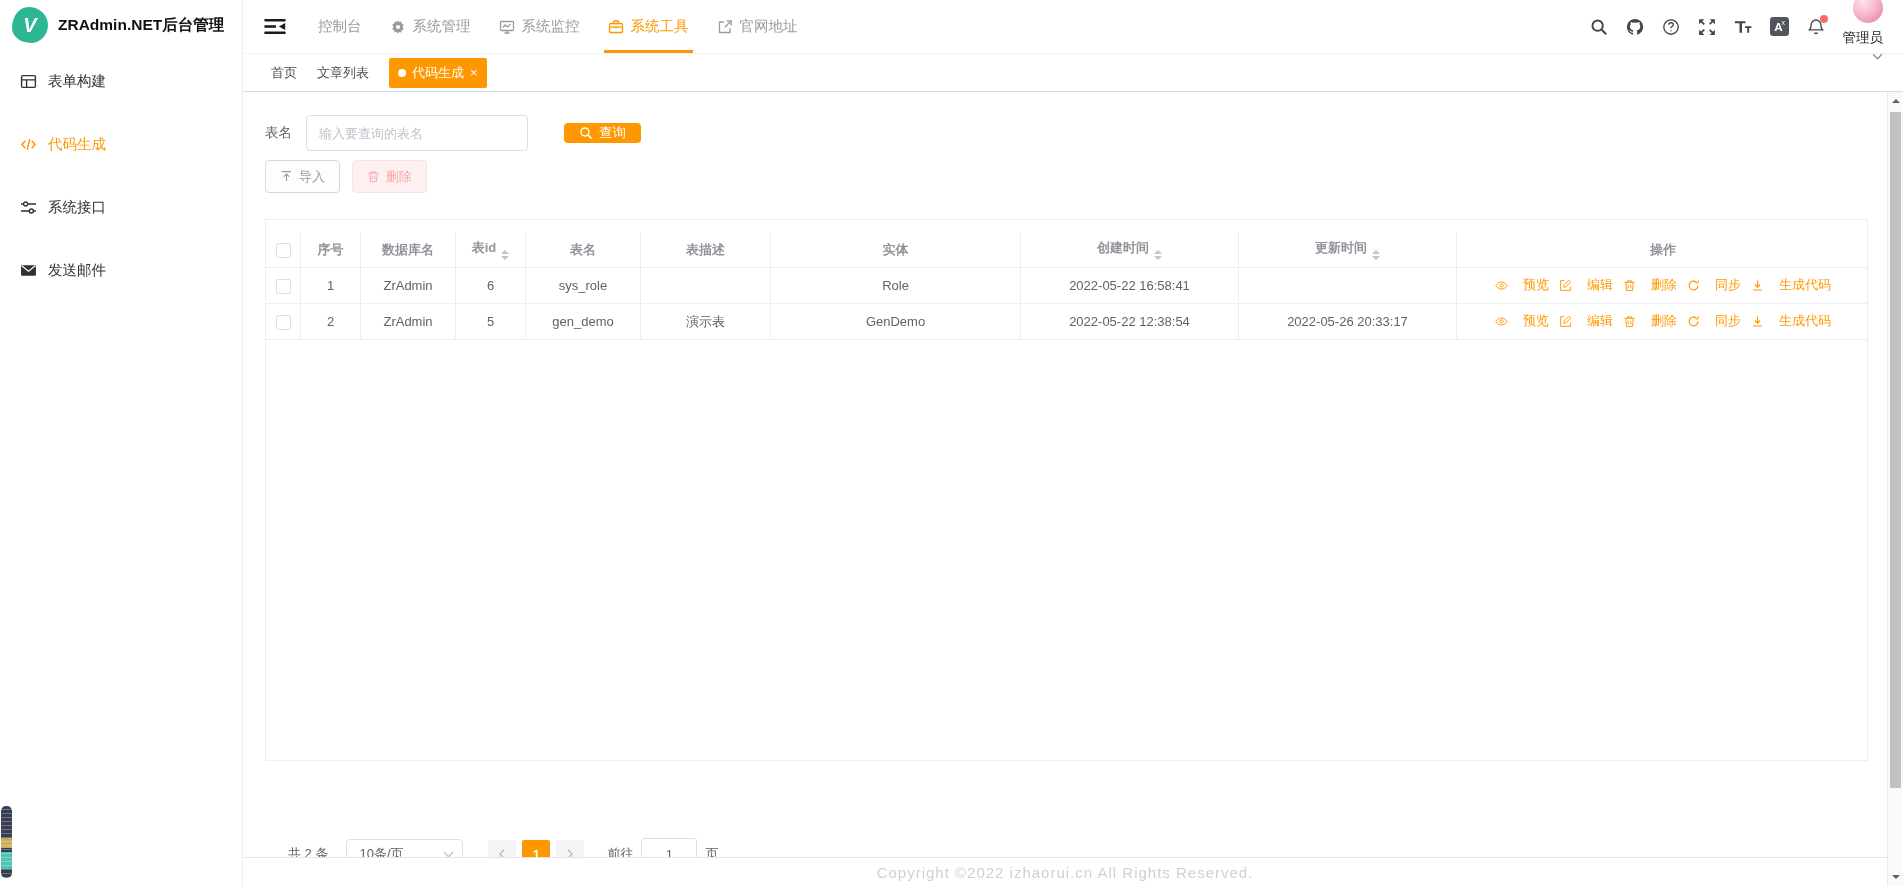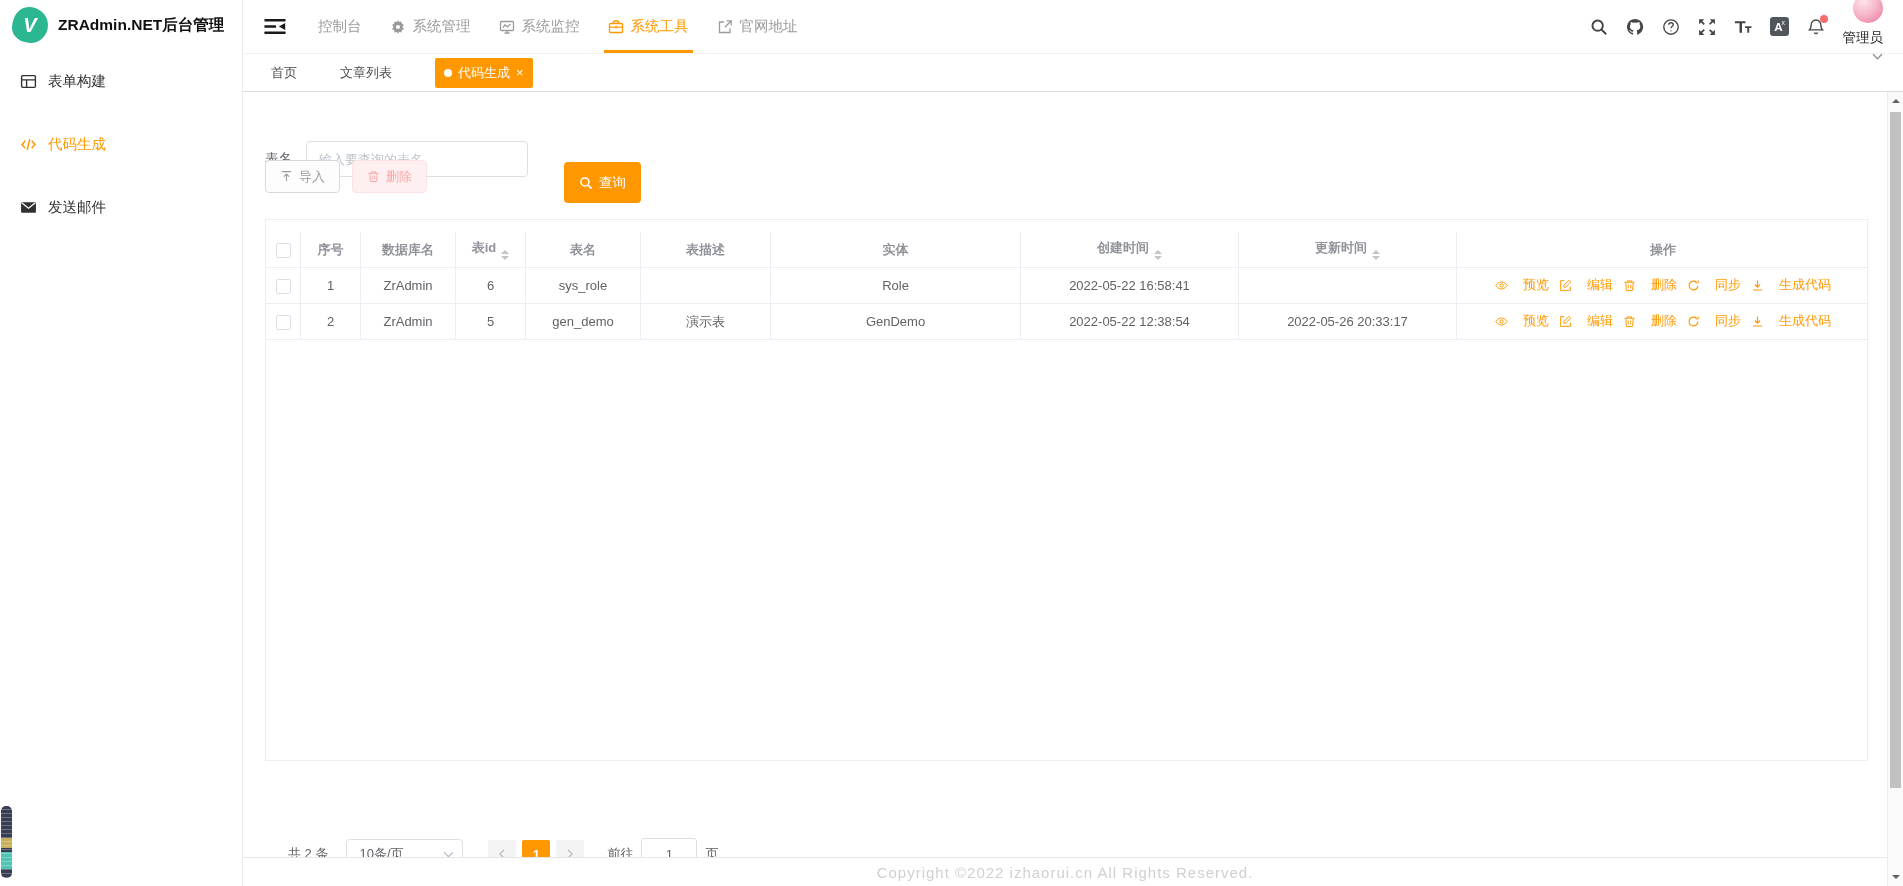--- a/index.html
+++ b/index.html
@@ -37,33 +37,33 @@
   .nav-icon.lang{width:19px;height:19px;}
   .bell-wrap{position:relative;}
   .bell-wrap::after{content:"";position:absolute;top:-3px;right:-3px;width:8px;height:8px;border-radius:50%;background:#f56c6c;}
   .user{display:flex;align-items:flex-end;gap:6px;cursor:pointer;flex-direction:column;}
   .avatar{width:30px;height:30px;border-radius:50%;flex:none;
     background:radial-gradient(circle at 35% 28%,#fde3ea 0%,#f6b9cb 45%,#ee93ad 75%,#e27e9d 100%);}
   .user-name{font-size:13.5px;color:#1f1f1f;}
   .user .chev{width:11px;height:7px;color:#909399;}
 
   
-  .tabbar{position:absolute;left:243px;right:0;top:54px;height:38px;background:#fff;border-bottom:1px solid #d8dce5;display:flex;align-items:center;gap:43px;padding-left:28px;box-sizing:border-box;z-index:4;}
+  .tabbar{position:absolute;left:243px;right:0;top:54px;height:38px;background:#fff;border-bottom:1px solid #d8dce5;display:flex;align-items:center;gap:20px;padding-left:28px;box-sizing:border-box;z-index:4;}
   .tab{font-size:13px;color:#4f4f4f;cursor:pointer;white-space:nowrap;}
   .tab.active{background:var(--accent);color:#fff;border-radius:2px;padding:6px 9px;display:flex;align-items:center;gap:6px;font-size:13px;}
   .tab .dot{width:8px;height:8px;border-radius:50%;background:#fff;display:inline-block;}
   .tab .close{font-size:13px;line-height:1;cursor:pointer;}
 
   
   .content{position:absolute;left:243px;right:0;top:92px;bottom:28px;background:#fff;}
   .filter-row{position:absolute;left:22px;top:23px;display:flex;align-items:center;}
   .f-label{font-size:13.5px;color:#606266;margin-right:14px;}
   .search-input{width:196px;height:34px;border:1px solid #dcdfe6;border-radius:4px;padding:0 12px;font-size:13px;color:#606266;outline:none;font-family:inherit;}
   .search-input::placeholder{color:#bfc4cc;}
-  .query-btn{margin-left:36px;height:41px;padding:0 15px;background:var(--accent);color:#fff;border:none;border-radius:4px;font-size:13.5px;display:flex;align-items:center;gap:6px;cursor:pointer;font-family:inherit;margin-top:47px;}
+  .query-btn{margin-left:36px;height:20px;padding:0 15px;background:var(--accent);color:#fff;border:none;border-radius:4px;font-size:13.5px;display:flex;align-items:center;gap:6px;cursor:pointer;font-family:inherit;}
   .query-btn .icon{width:14px;height:14px;}
 
   .toolbar{position:absolute;left:22px;top:68px;display:flex;gap:12px;}
   .tb-btn{height:33px;padding:0 14px;border-radius:4px;font-size:13px;display:flex;align-items:center;gap:6px;font-family:inherit;cursor:not-allowed;}
   .tb-btn .icon{width:13px;height:13px;}
   .btn-import{background:#fdfdfd;border:1px solid #d9d9d9;color:#9c9c9c;}
   .btn-delete{background:#fef0f0;border:1px solid #fde2e2;color:#f9a7a7;}
 
   .table-wrap{position:absolute;left:22px;top:127px;width:1603px;height:542px;border:1px solid #ebeef5;box-sizing:border-box;overflow:hidden;}
   table{width:100%;border-collapse:separate;border-spacing:0;table-layout:fixed;font-size:13px;color:#606266;margin-top:12px;}
@@ -129,20 +129,30 @@
           </span>
           <span>表单构建</span>
         </div>
         <div class="menu-item active">
           <span class="mi-icon icon">
             <svg viewBox="0 0 16 16" fill="none" stroke="currentColor" stroke-width="1.4">
               <path d="M5 4.5 1.8 8 5 11.5M11 4.5 14.2 8 11 11.5M9.2 3 6.8 13"></path>
             </svg>
           </span>
           <span>代码生成</span>
+        </div>
+        <div class="menu-item">
+          <span class="mi-icon icon">
+            <svg viewBox="0 0 16 16" fill="none" stroke="currentColor" stroke-width="1.3">
+              <path d="M1 4.7h14M1 11.3h14"></path>
+              <circle cx="5.3" cy="4.7" r="1.9" fill="#fff"></circle>
+              <circle cx="10.7" cy="11.3" r="1.9" fill="#fff"></circle>
+            </svg>
+          </span>
+          <span>系统接口</span>
         </div>
         <div class="menu-item">
           <span class="mi-icon icon">
             <svg viewBox="0 0 16 16">
               <rect x="1" y="3" width="14" height="10" rx="1" fill="currentColor"></rect>
               <path d="M1.6 3.6 8 8.6l6.4-5" stroke="#fff" stroke-width="1.1" fill="none"></path>
             </svg>
           </span>
           <span>发送邮件</span>
         </div>

